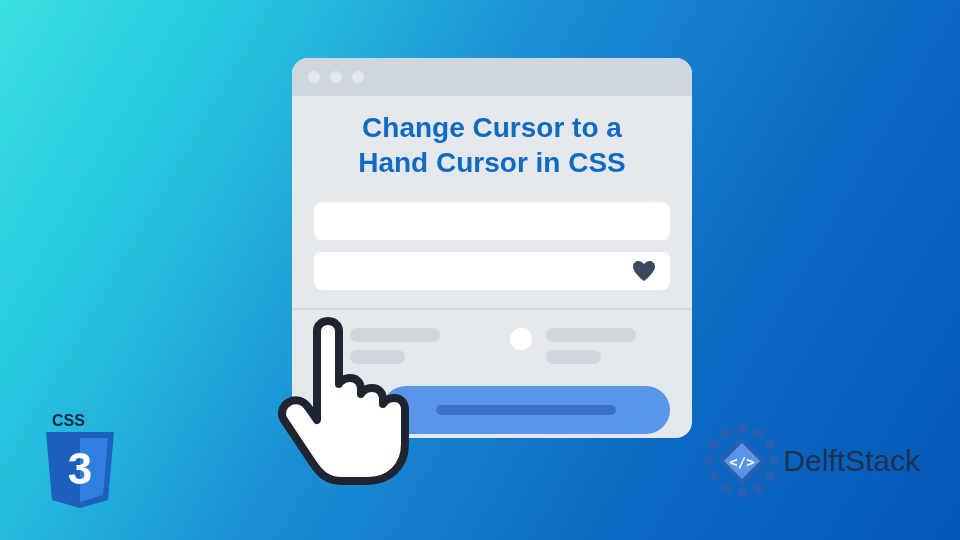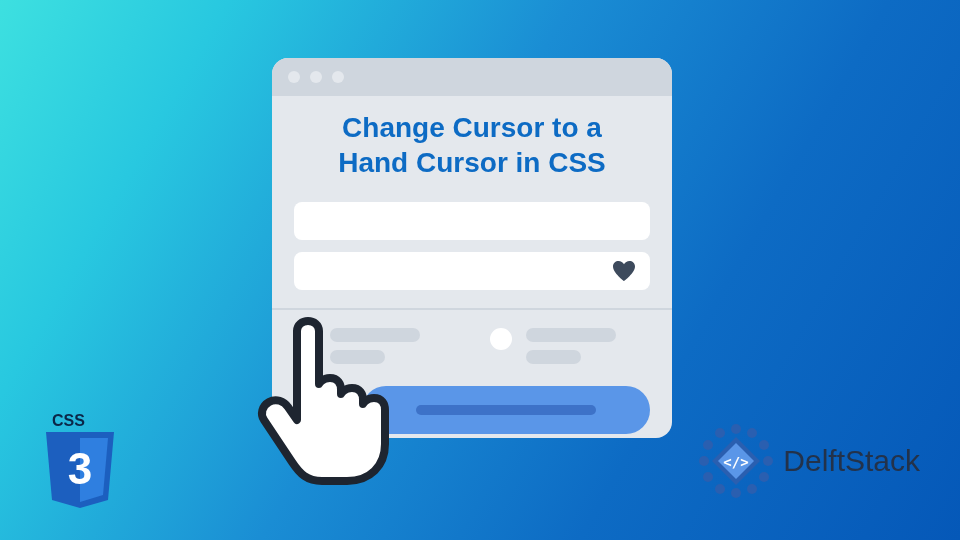--- a/index.html
+++ b/index.html
@@ -6,21 +6,21 @@
   body {
     width: 960px;
     height: 540px;
     background: linear-gradient(120deg, #3de0e0 0%, #28c8e0 18%, #1a8dd4 45%, #0d6bc4 70%, #0558b8 100%);
     font-family: Arial, Helvetica, sans-serif;
     position: relative;
     overflow: hidden;
   }
   .window {
     position: absolute;
-    left: 272px;
+    left: 292px;
     top: 58px;
     width: 400px;
     height: 380px;
     background: #e4e8ed;
     border-radius: 16px;
     overflow: visible;
   }
   .titlebar {
     height: 38px;
     background: #cfd6de;
@@ -123,21 +123,21 @@
     position: absolute;
     right: 40px;
     bottom: 40px;
     display: flex;
     align-items: center;
   }
   .delft-text {
     font-size: 30px;
     font-weight: 500;
     color: #23324a;
-    margin-left: 8px;
+    margin-left: 2px;
   }
 </style>
 </head>
 <body>
 
 <div class="window">
   <div class="titlebar">
     <div class="dot"></div>
     <div class="dot"></div>
     <div class="dot"></div>

